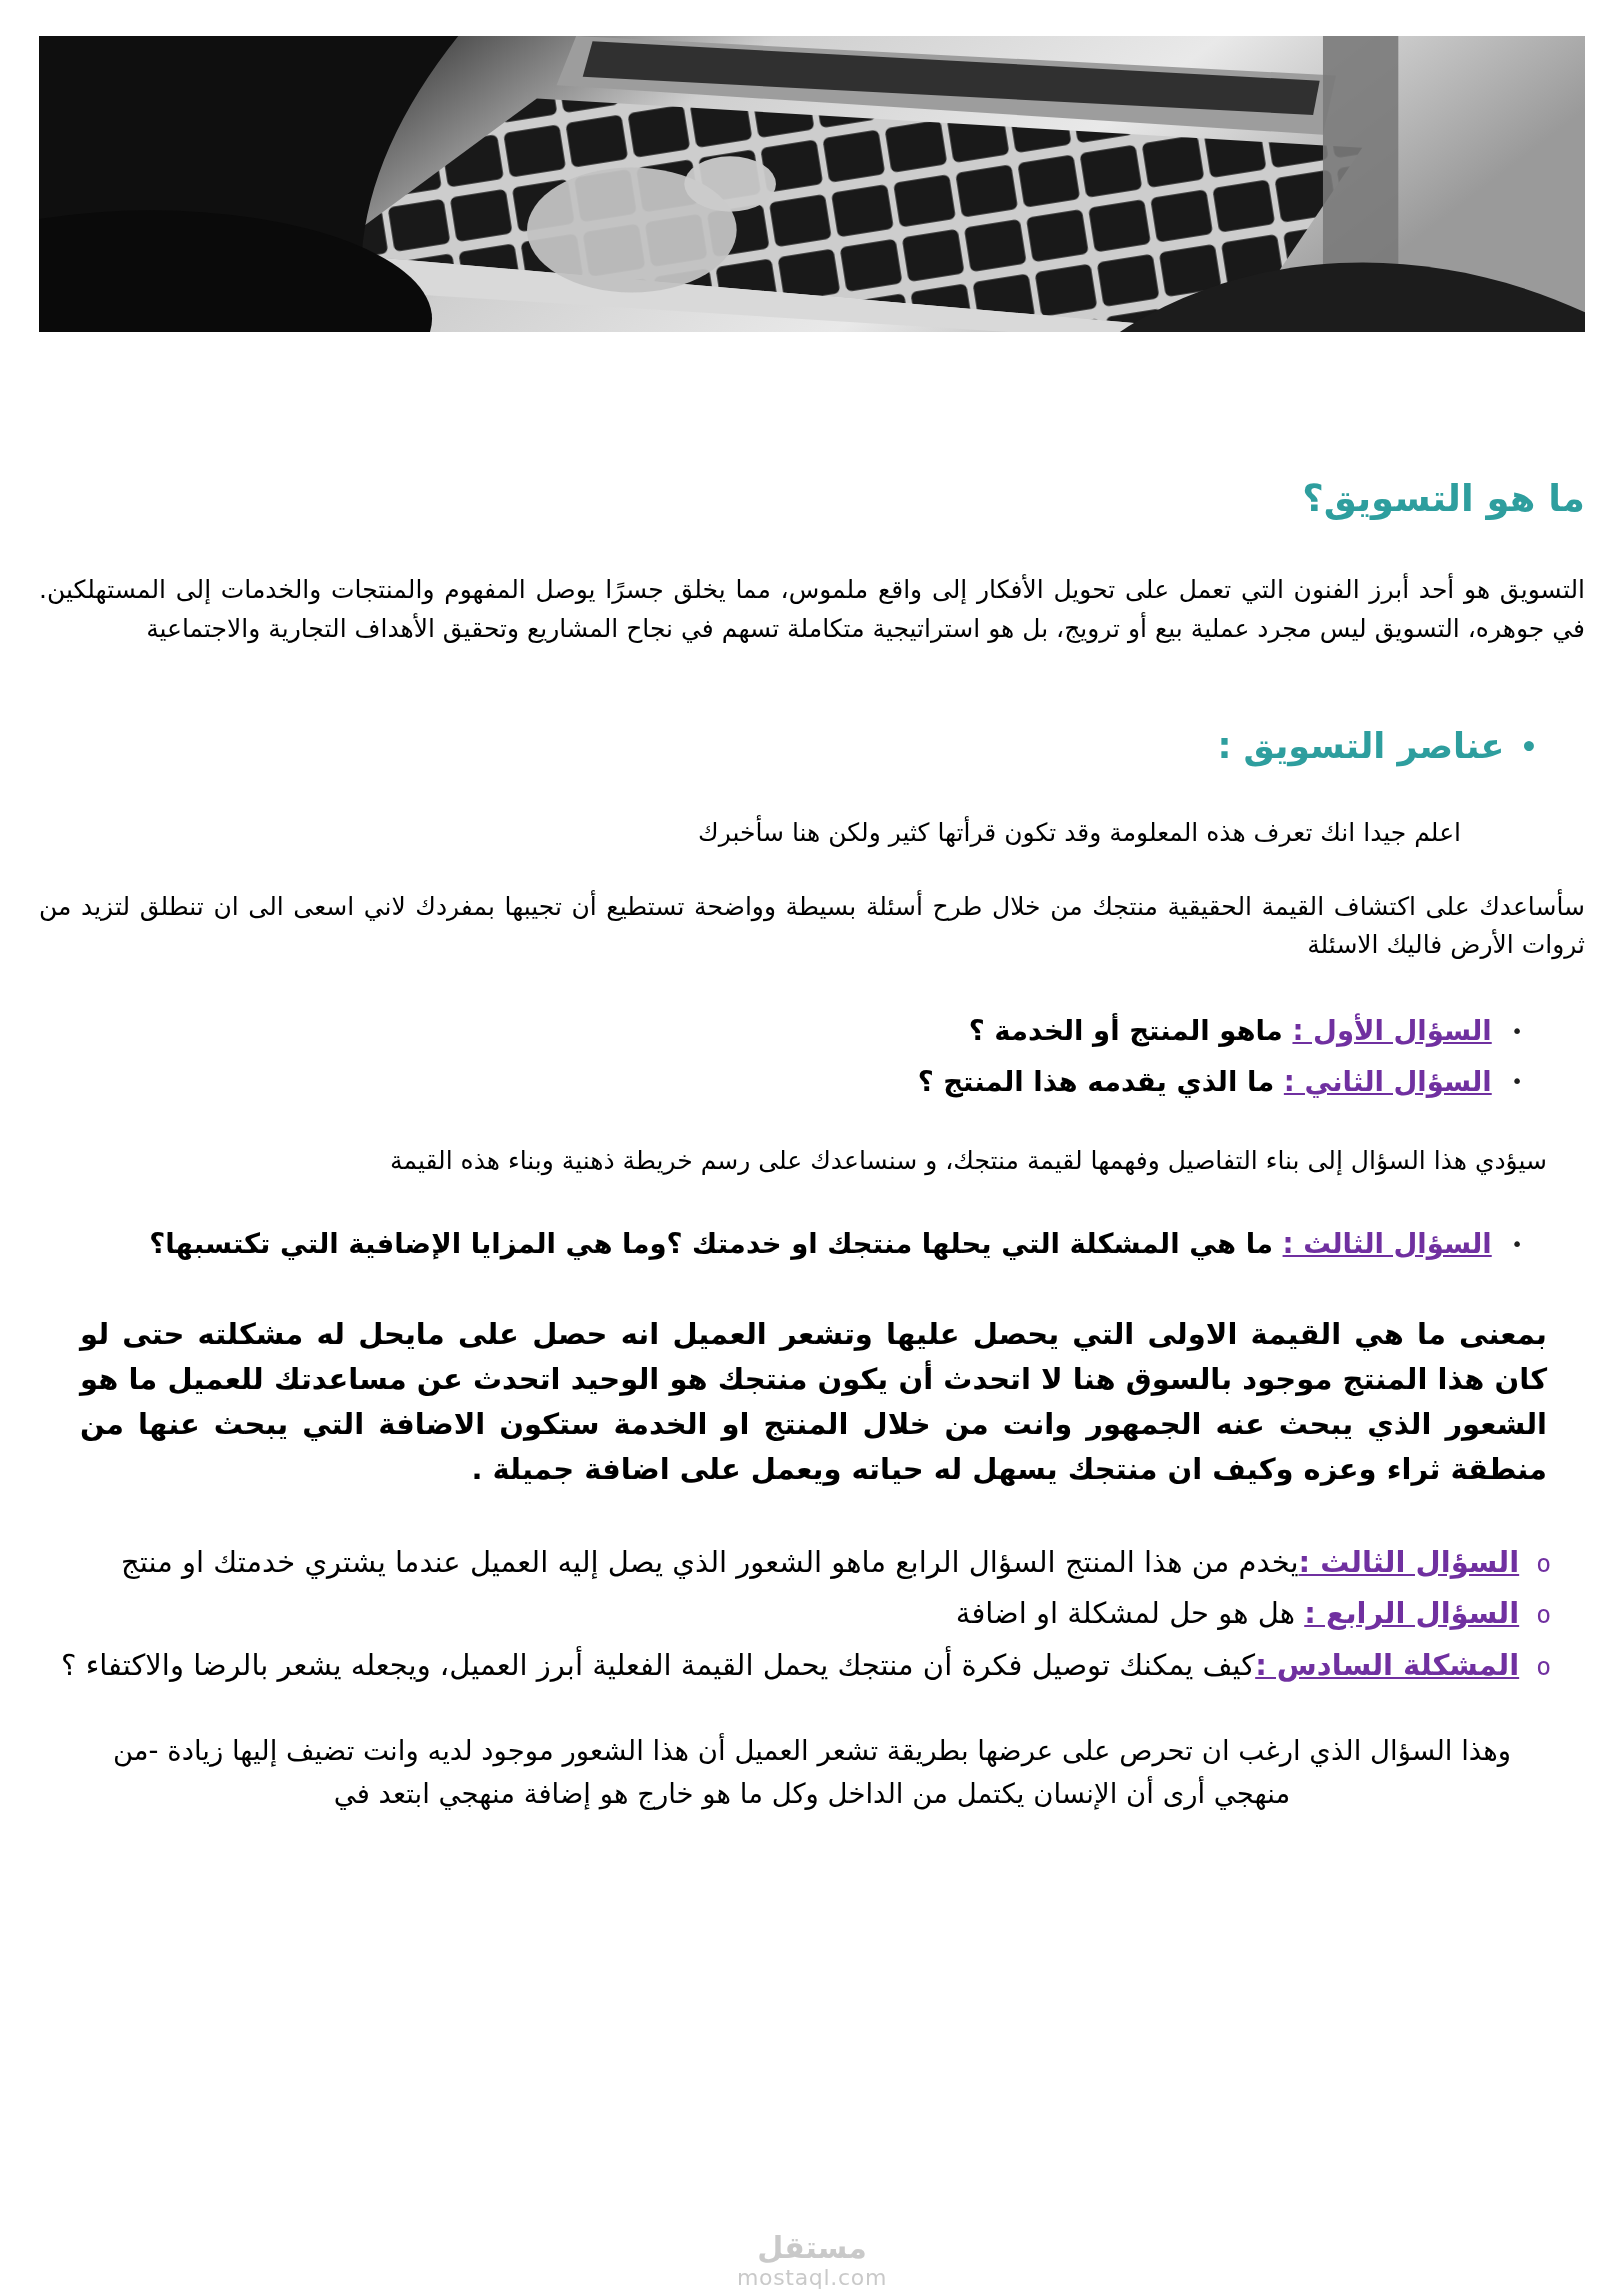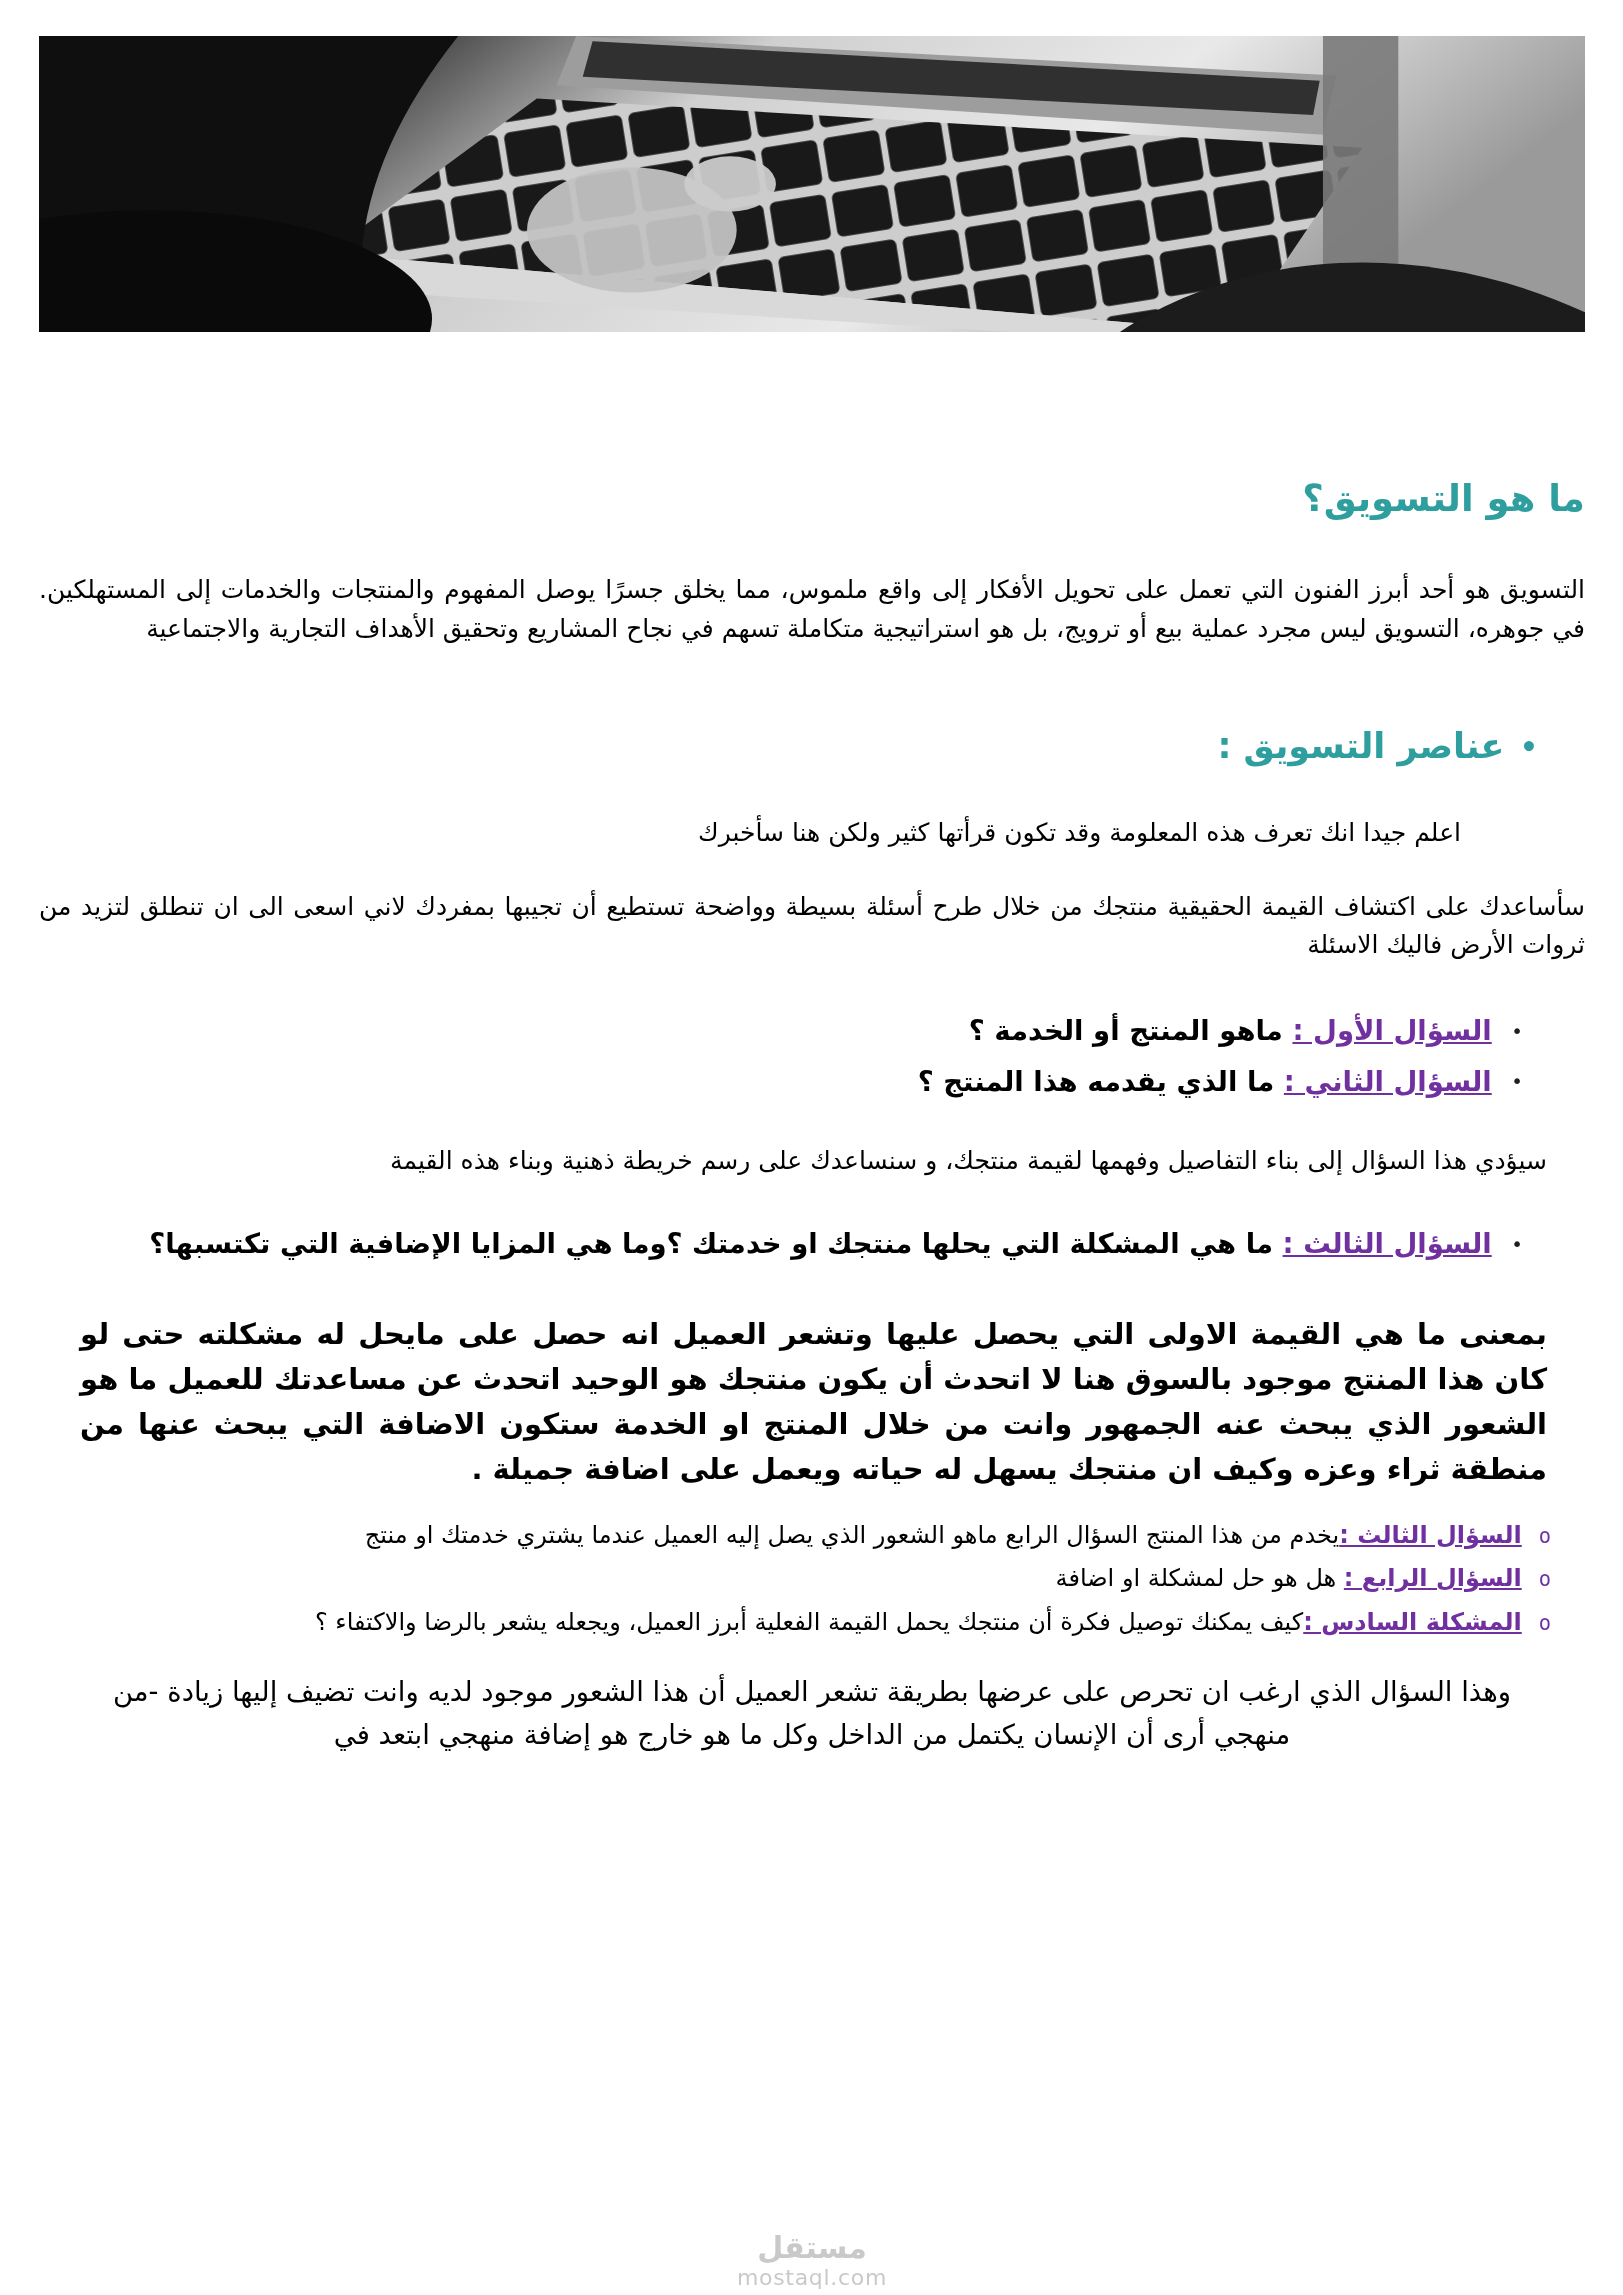--- a/index.html
+++ b/index.html
@@ -90,31 +90,31 @@
   }
 
   .value-para {
     margin-top:47px;
     padding:0 38px 0 41px;
     font-size:29px; font-weight:bold;
     line-height:1.55;
     text-align:justify;
   }
 
-  .q-list.secondary { margin-top:24px; padding-right:34px; font-size:24px; line-height:1.6; }
+  .q-list.secondary { margin-top:47px; padding-right:34px; font-size:29px; line-height:1.6; }
   .q-list.secondary .q-item { margin-bottom:5.2px; }
   .circle-bullet {
     display:inline-block; color:#7030A0;
     font-family:"DejaVu Sans Mono", monospace;
     margin-left:17px; font-size:0.85em;
   }
   .q-list.secondary .q-text { font-weight:normal; }
 
   .closing-para {
-    margin-top:29px;
+    margin-top:41px;
     padding:0 36px;
     font-size:27.5px; line-height:1.55;
     text-align:center;
   }
 
   .watermark {
     position:absolute;
     bottom:5.2px; left:50%;
     transform:translateX(-50%);
     text-align:center;

